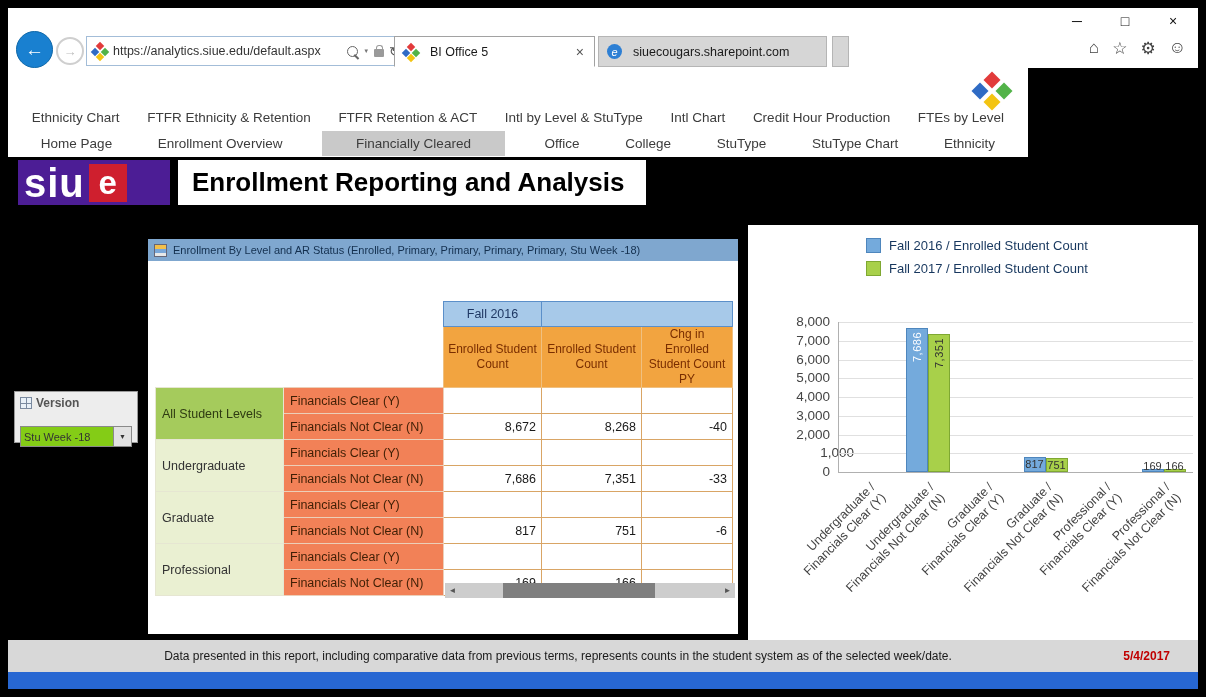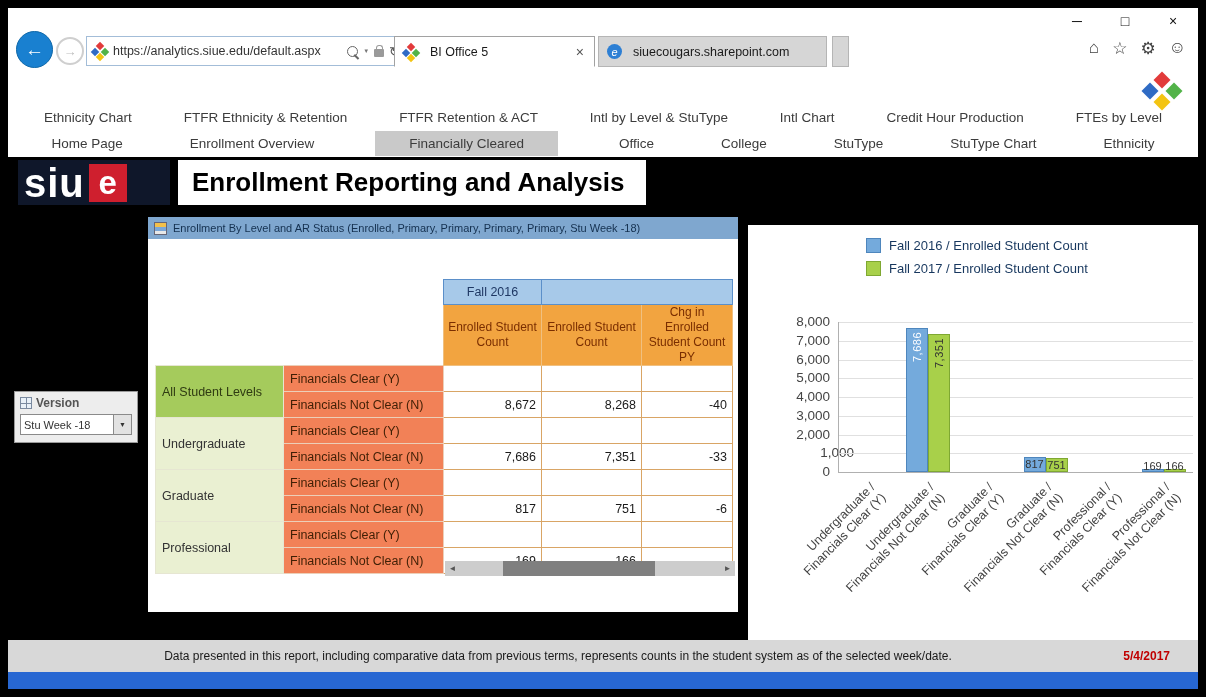--- a/index.html
+++ b/index.html
@@ -35,46 +35,46 @@
   .diamonds.sm{width:16px;height:16px;flex:none;}
   .diamonds.lg{width:40px;height:34px;}
   .dm{position:absolute;transform:rotate(45deg);}
   .sm .dm{width:6px;height:6px;}
   .sm .dm-r{left:5px;top:0;} .sm .dm-b{left:0;top:6px;} .sm .dm-g{left:10px;top:6px;} .sm .dm-y{left:5px;top:11px;}
   .lg .dm{width:12px;height:12px;}
   .lg .dm-r{left:14px;top:0;} .lg .dm-b{left:2px;top:11px;} .lg .dm-g{left:26px;top:11px;} .lg .dm-y{left:14px;top:22px;}
   .dm-r{background:#e23b3b;} .dm-b{background:#2f6bc4;} .dm-g{background:#52b348;} .dm-y{background:#f3c412;}
 
   
-  .nav-area{position:absolute;left:8px;top:68px;width:1190px;height:89px;background:#fff;}
+  .nav-area{position:absolute;left:8px;top:68px;width:1020px;height:89px;background:#fff;}
   .page-logo{position:absolute;top:6px;right:16px;}
   .nav-row{position:absolute;left:0;width:100%;display:flex;justify-content:space-around;padding:0 10px;box-sizing:border-box;font-size:13.5px;color:#3c3c3c;}
   .nav-row1{top:37px;}
   .nav-row2{top:63px;}
   .nav-item{line-height:25px;padding:0 6px;white-space:nowrap;cursor:pointer;}
   .nav-item.selected{background:#c9c9c9;padding:0 34px;}
 
   
   .content{position:absolute;left:8px;top:157px;width:1190px;height:483px;background:#000;overflow:hidden;}
-  .logo-box{position:absolute;left:10px;top:3px;width:152px;height:45px;background:#0f172a;display:flex;align-items:center;padding-left:6px;box-sizing:border-box;}
+  .logo-box{position:absolute;left:10px;top:3px;width:152px;height:45px;background:#4c1d95;display:flex;align-items:center;padding-left:6px;box-sizing:border-box;}
   .logo-siu{color:#fff;font-size:40px;font-weight:bold;line-height:1;letter-spacing:1px;}
   .logo-e{width:38px;height:38px;background:#cf1f2e;color:#fff;font-size:33px;font-weight:bold;display:flex;align-items:center;justify-content:center;margin-left:4px;}
   .title-box{position:absolute;left:170px;top:3px;width:468px;height:45px;background:#fff;display:flex;align-items:center;padding-left:14px;box-sizing:border-box;font-size:26px;font-weight:bold;color:#000;white-space:nowrap;}
   .chart-title{position:absolute;left:795px;top:10px;color:#fff;font-size:29px;white-space:nowrap;}
 
   .version-box{position:absolute;left:6px;top:234px;width:124px;height:52px;background:#ededed;border:1px solid #9a9a9a;padding:4px 5px;box-sizing:border-box;}
   .version-head{display:flex;align-items:center;gap:4px;font-size:12px;font-weight:bold;color:#555;}
   .grid-icon{width:10px;height:10px;display:grid;grid-template-columns:1fr 1fr;grid-template-rows:1fr 1fr;gap:1px;background:#7a8aa0;border:1px solid #7a8aa0;}
   .grid-icon i{background:#e8f0f8;}
-  .version-select{margin-top:4px;height:19px;background:#ffffff;border:1px solid #8a8a8a;display:flex;align-items:center;}
+  .version-select{margin-top:16px;height:19px;background:#84cc16;border:1px solid #8a8a8a;display:flex;align-items:center;}
   .version-value{flex:1;font-size:11px;color:#333;padding-left:3px;white-space:nowrap;overflow:hidden;}
   .version-caret{width:17px;height:100%;background:#e2e2e2;border-left:1px solid #8a8a8a;display:flex;align-items:center;justify-content:center;font-size:7px;color:#333;}
 
   
-  .table-panel{position:absolute;left:140px;top:60px;width:590px;height:395px;background:#fff;}
+  .table-panel{position:absolute;left:140px;top:82px;width:590px;height:395px;background:#fff;}
   .panel-titlebar{height:22px;background:#7fa7cf;display:flex;align-items:center;padding:0 6px;gap:6px;font-size:11px;color:#14304f;white-space:nowrap;overflow:hidden;}
   .sheet-icon{width:11px;height:11px;border:1px solid #667;background:linear-gradient(to bottom,#f3c04a 0 4px,#7aa7d8 4px 8px,#e8e8e8 8px 11px);flex:none;}
   .pivot{position:absolute;left:7px;top:62px;border-collapse:collapse;table-layout:fixed;width:577px;font-size:12.5px;}
   .pivot td{padding:0 4px;overflow:hidden;}
   .pivot td.blank{border:none;background:#fff;}
   .pivot td.period{height:24px;background:#a7c9e9;border:1px solid #5b8fc9;text-align:center;color:#1f3864;margin-top:24px;}
   .pivot td.measure{height:52px;background:#f2a440;border:1px solid #f0c080;text-align:center;color:#7a2e00;font-size:12px;line-height:1.25;}
   .pivot td.grp{background:#eaf0d2;border:1px solid #e6e6d2;color:#333;padding-left:6px;}
   .pivot td.grp.hl{background:#a5cb5c;color:#2f3b12;}
   .pivot td.status{height:25px;background:#f28157;border:1px solid #eccfb8;color:#3f1f05;padding-left:6px;}

